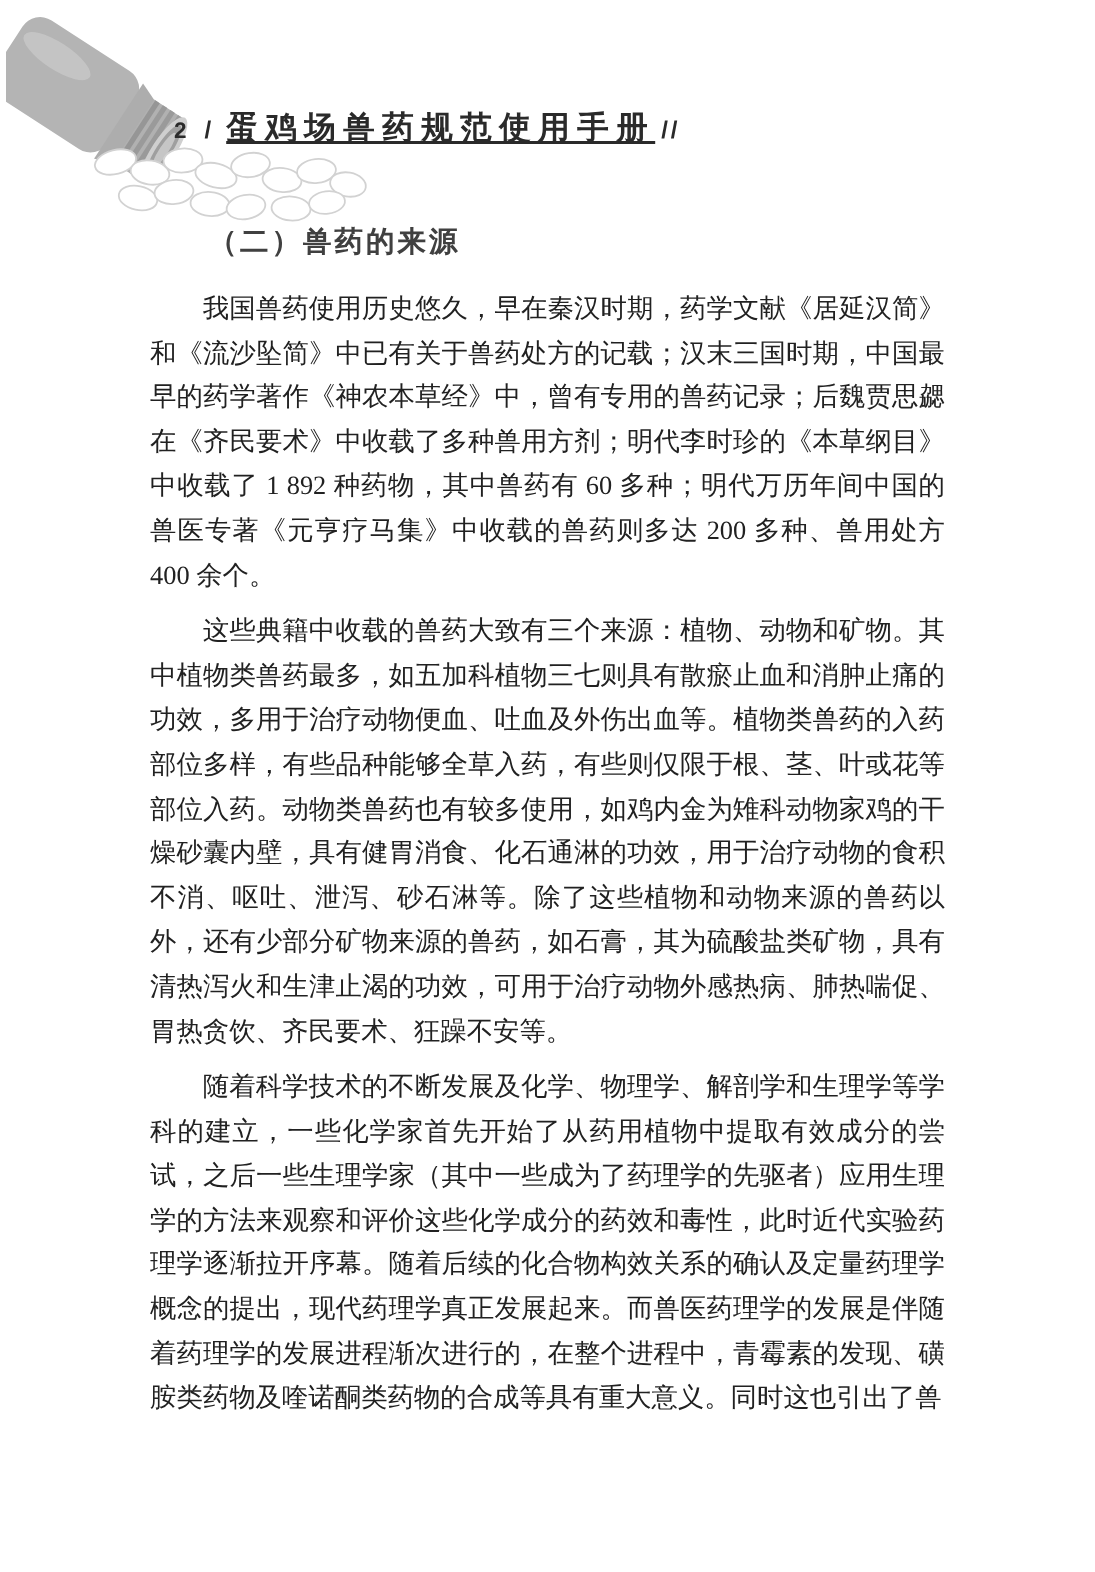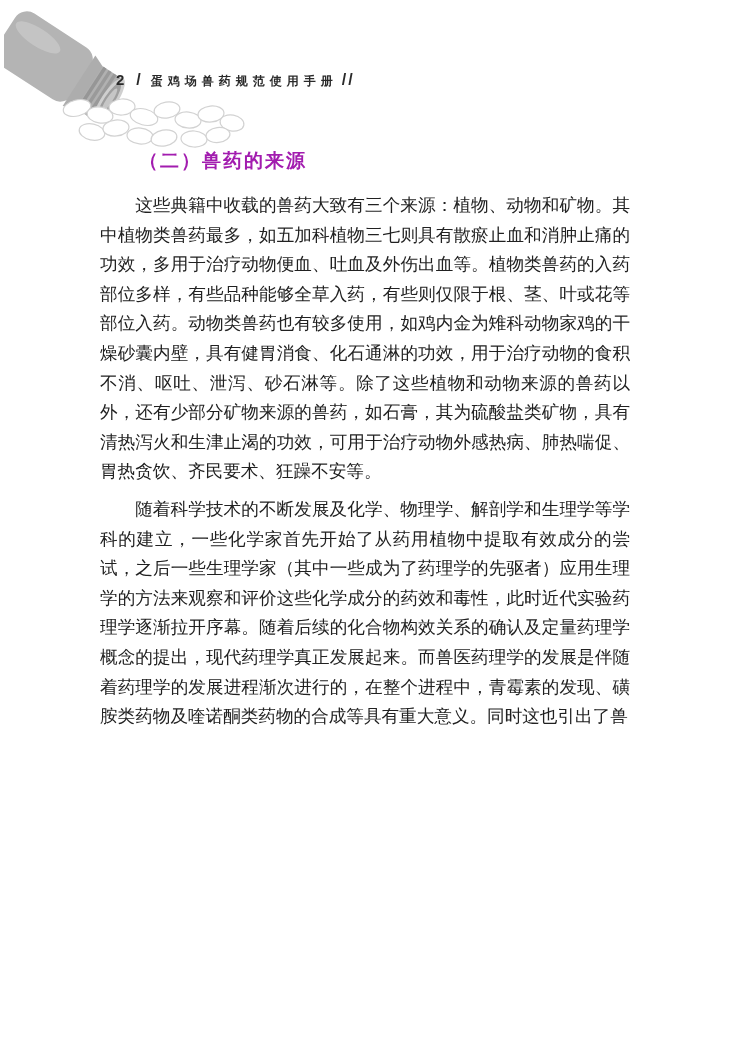--- a/index.html
+++ b/index.html
@@ -40,39 +40,40 @@
   .running-header .pgnum {
     font-size: 15px;
     letter-spacing: 0;
     margin-right: 12px;
   }
   .running-header .sep {
     font-size: 16px;
     margin-right: 10px;
   }
   .running-header .btitle {
-    font-size: 12px;
+    font-size: 21px;
     letter-spacing: 5px;
+    text-decoration: underline;
   }
   .running-header .suffix {
     font-size: 16px;
     letter-spacing: 2px;
     margin-left: 4px;
   }
   .section-heading {
     position: absolute;
     left: 139px;
     top: 148px;
     margin: 0;
     z-index: 1;
     font-family: "Liberation Sans", "DejaVu Sans", sans-serif;
     font-weight: bold;
     font-size: 19px;
     letter-spacing: 2px;
-    color: #a21caf;
+    color: #404040;
   }
   .body-text {
     position: absolute;
     left: 100px;
     top: 191px;
     width: 530px;
     z-index: 1;
     font-size: 17.6px;
     line-height: 29.6px;
     color: #212121;
@@ -123,17 +124,18 @@
   <header class="running-header">
     <span class="pgnum">2</span>
     <span class="sep">/</span>
     <span class="btitle">蛋鸡场兽药规范使用手册</span>
     <span class="suffix">//</span>
   </header>
 
   <h2 class="section-heading">（二）兽药的来源</h2>
 
   <main class="body-text">
+    <p>我国兽药使用历史悠久，早在秦汉时期，药学文献《居延汉简》和《流沙坠简》中已有关于兽药处方的记载；汉末三国时期，中国最早的药学著作《神农本草经》中，曾有专用的兽药记录；后魏贾思勰在《齐民要术》中收载了多种兽用方剂；明代李时珍的《本草纲目》中收载了 1 892 种药物，其中兽药有 60 多种；明代万历年间中国的兽医专著《元亨疗马集》中收载的兽药则多达 200 多种、兽用处方 400 余个。</p>
     <p>这些典籍中收载的兽药大致有三个来源：植物、动物和矿物。其中植物类兽药最多，如五加科植物三七则具有散瘀止血和消肿止痛的功效，多用于治疗动物便血、吐血及外伤出血等。植物类兽药的入药部位多样，有些品种能够全草入药，有些则仅限于根、茎、叶或花等部位入药。动物类兽药也有较多使用，如鸡内金为雉科动物家鸡的干燥砂囊内壁，具有健胃消食、化石通淋的功效，用于治疗动物的食积不消、呕吐、泄泻、砂石淋等。除了这些植物和动物来源的兽药以外，还有少部分矿物来源的兽药，如石膏，其为硫酸盐类矿物，具有清热泻火和生津止渴的功效，可用于治疗动物外感热病、肺热喘促、胃热贪饮、齐民要术、狂躁不安等。</p>
     <p>随着科学技术的不断发展及化学、物理学、解剖学和生理学等学科的建立，一些化学家首先开始了从药用植物中提取有效成分的尝试，之后一些生理学家（其中一些成为了药理学的先驱者）应用生理学的方法来观察和评价这些化学成分的药效和毒性，此时近代实验药理学逐渐拉开序幕。随着后续的化合物构效关系的确认及定量药理学概念的提出，现代药理学真正发展起来。而兽医药理学的发展是伴随着药理学的发展进程渐次进行的，在整个进程中，青霉素的发现、磺胺类药物及喹诺酮类药物的合成等具有重大意义。同时这也引出了兽</p>
   </main>
 
 </div>
 
 </body></html>

